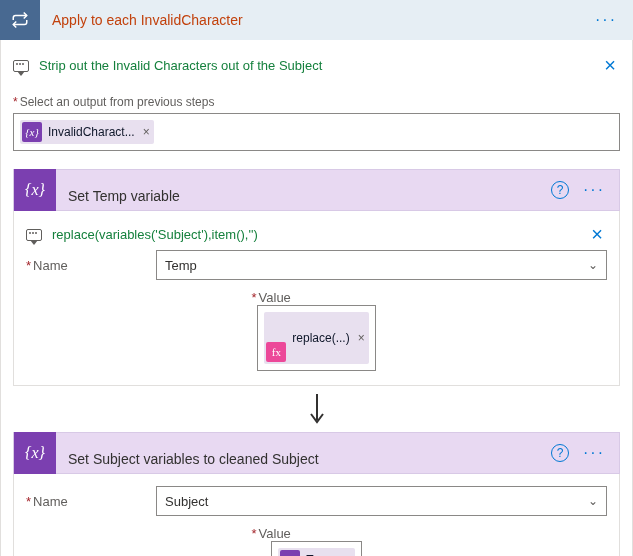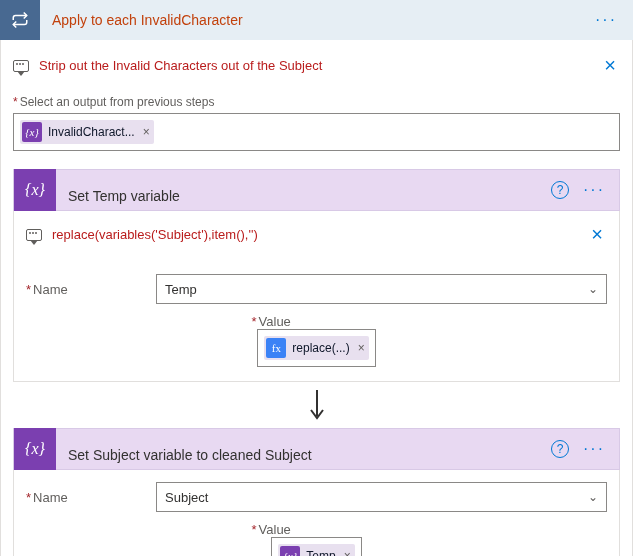--- a/index.html
+++ b/index.html
@@ -10,42 +10,42 @@
   .outer-header .title { flex: 1; padding-left: 12px; font-size: 14px; color: #c2410c; }
   .outer-header .menu { color: #0078d4; font-size: 16px; letter-spacing: 2px; padding: 0 6px; }
 
   .outer-body { border: 1px solid #e1dfdd; border-top: none; padding: 14px 12px 18px 12px; background: #fff; }
 
   .comment-row { display: flex; align-items: center; margin-bottom: 18px; }
   .comment-row .speech { width: 16px; height: 12px; border: 1.5px solid #605e5c; border-radius: 2px; position: relative; margin-right: 10px; flex-shrink: 0; }
   .comment-row .speech::after { content: ""; position: absolute; bottom: -5px; left: 3px; width: 0; height: 0; border-left: 4px solid transparent; border-right: 4px solid transparent; border-top: 5px solid #605e5c; }
   .comment-row .dots { position: absolute; top: 2px; left: 2px; display:flex; gap:1px;}
   .comment-row .dots span{ width:2px; height:2px; background:#605e5c; border-radius:50%;}
-  .comment-row .ctext { flex: 1; font-size: 13px; color: #b91c1c; }
+  .comment-row .ctext { flex: 1; font-size: 13px; color: #15803d; }
   .comment-row .close-x { color: #0078d4; font-size: 20px; font-weight: 300; padding: 0 4px; }
 
   .field-label { font-size: 12px; color: #605e5c; margin-bottom: 4px; }
   .field-label .req { color: #a4262c; margin-right: 2px; }
 
   .token-box { border: 1px solid #8a8886; padding: 6px; min-height: 34px; display: flex; align-items: center; flex-wrap: wrap; gap: 4px; background:#fff;}
   .token { display: inline-flex; align-items: center; background: #e8e0ef; border-radius: 2px; padding: 2px 4px 2px 2px; font-size: 12px; }
   .token .tk-icon { width: 20px; height: 20px; background: #7b3fb0; color: #fff; border-radius: 2px; display: flex; align-items: center; justify-content: center; font-size: 11px; font-style: italic; font-family: serif; margin-right: 6px; }
-  .token .tk-icon.fx { background: #3b82f6; font-style: normal; font-family: Liberation Serif, serif; }
+  .token .tk-icon.fx { background: #ec4899; font-style: normal; font-family: Liberation Serif, serif; margin-top: 28px; }
   .token .tk-label { color: #0f172a; }
   .token .tk-x { margin-left: 8px; color: #605e5c; font-size: 12px; cursor: pointer; }
 
   .inner-card { margin-top: 18px; }
   .inner-header { display: flex; align-items: center; background: #e8d9f2; height: 42px; padding-right: 10px; border: 1px solid #d8c9e6; }
   .inner-header .icon-box { width: 42px; height: 42px; background: #7b3fb0; display: flex; align-items: center; justify-content: center; color: #fff; font-style: italic; font-family: serif; font-size: 16px; }
   .inner-header .title { flex: 1; padding-left: 12px; font-size: 14px; margin-top: 12px; }
   .inner-header .help { width: 18px; height: 18px; border: 1.5px solid #0078d4; border-radius: 50%; color: #0078d4; display: flex; align-items: center; justify-content: center; font-size: 12px; margin-right: 10px; }
   .inner-header .menu { color: #0078d4; font-size: 16px; letter-spacing: 2px; padding: 0 4px; }
 
   .inner-body { border: 1px solid #e1dfdd; border-top: none; padding: 12px 12px 14px 12px; background: #fff; }
-  .inner-body .comment-row { margin-bottom: 28px; justify-content: center; }
+  .inner-body .comment-row { margin-bottom: 4px; justify-content: center; }
 
   .form-row { display: flex; align-items: center; margin-bottom: 10px; }
   .form-row:last-child { margin-bottom: 0; flex-direction: column; }
   .form-row .flabel { width: 130px; font-size: 13px; color: #605e5c; }
   .form-row .flabel .req { color: #a4262c; margin-right: 2px; }
   .form-row .fcontrol { flex: 1; }
   .select-ctl { border: 1px solid #8a8886; height: 30px; display: flex; align-items: center; padding: 0 8px; justify-content: space-between; background: #fff; }
   .select-ctl .chev { font-size: 12px; color: #605e5c; }
 
   .arrow-down { text-align: center; padding: 6px 0; color: #323130; }
@@ -142,21 +142,21 @@
   <div class="arrow-down">
     <svg width="20" height="34" viewBox="0 0 20 34">
       <line x1="10" y1="2" x2="10" y2="28" stroke="#323130" stroke-width="2"></line>
       <polyline points="4,22 10,30 16,22" fill="none" stroke="#323130" stroke-width="2"></polyline>
     </svg>
   </div>
 
   <div class="inner-card" style="margin-top:0">
     <div class="inner-header">
       <div class="icon-box">{x}</div>
-      <div class="title">Set Subject variable to cleaned Subject</div>
+      <div class="title">Set Subject variables to cleaned Subject</div>
       <div class="help">?</div>
       <div class="menu">···</div>
     </div>
     <div class="inner-body" style="position:relative; padding-bottom:14px;">
       <div class="form-row">
         <div class="flabel"><span class="req">*</span><span>Name</span></div>
         <div class="fcontrol">
           <div class="select-ctl">
             <span>Subject</span>
             <span class="chev">⌄</span>

